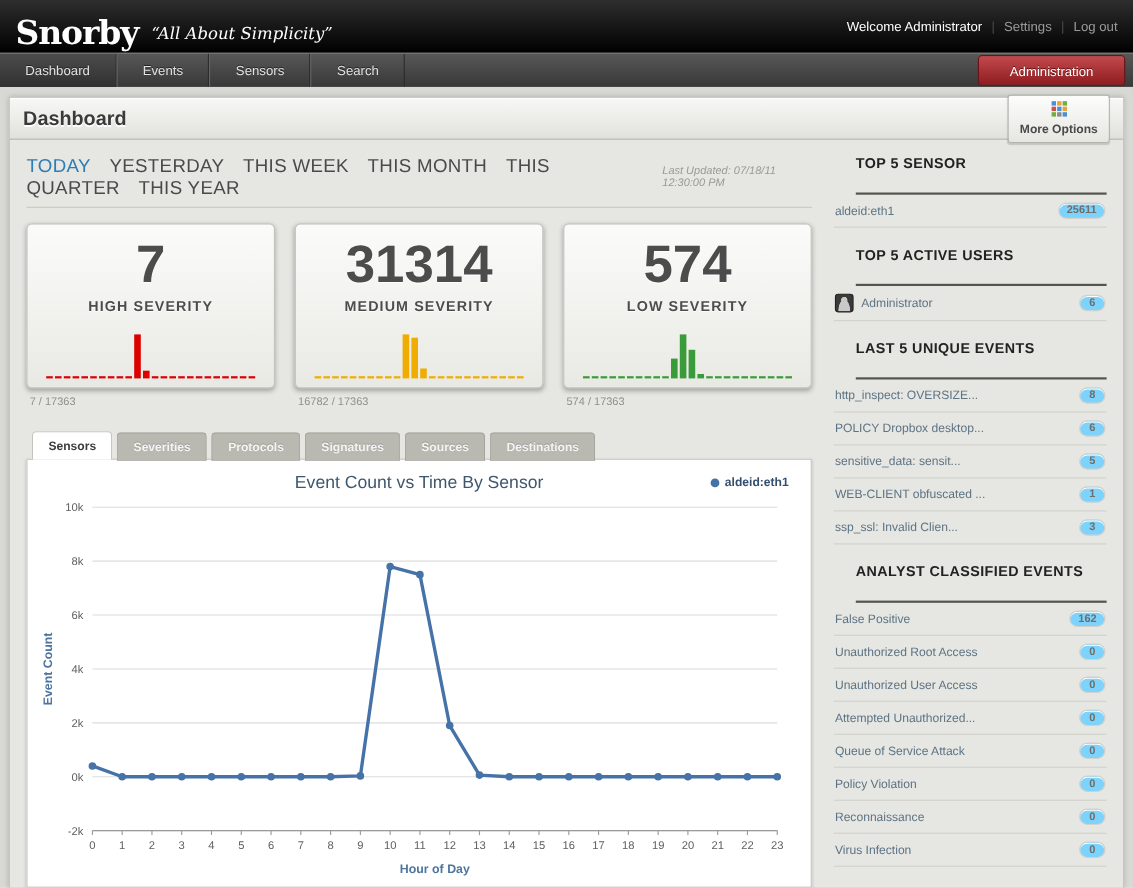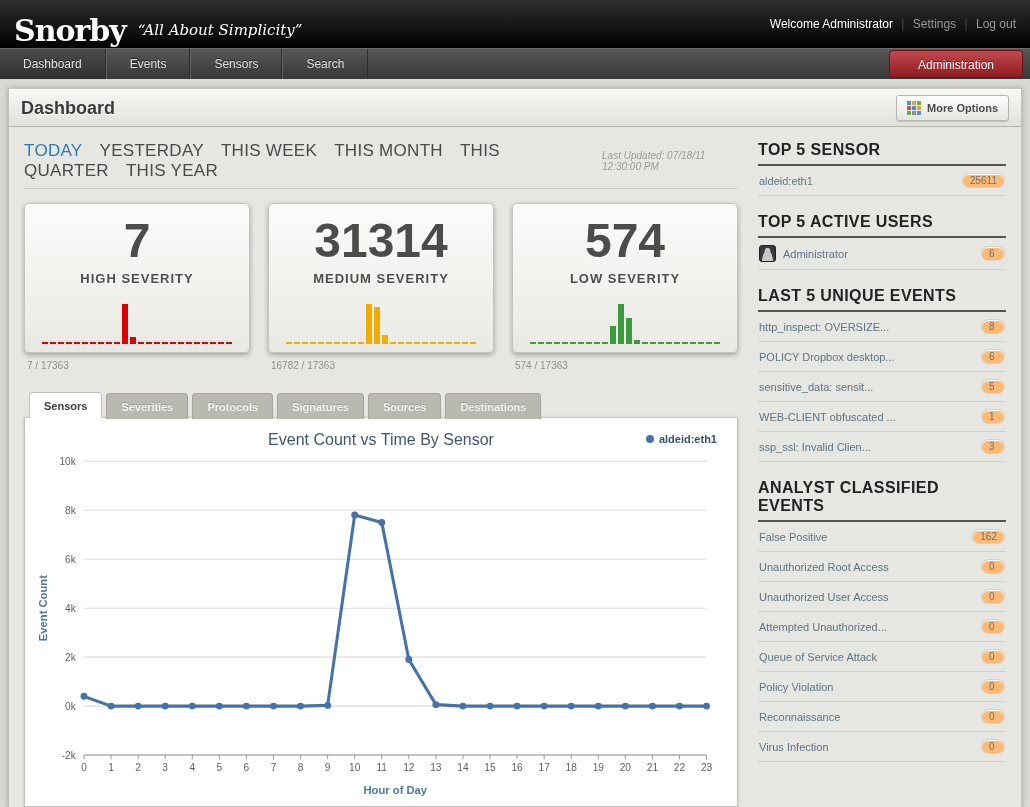--- a/index.html
+++ b/index.html
@@ -21,21 +21,21 @@
   .nav-tabs { display:flex; }
   .nav-tab { padding:0 23px; line-height:30px; font-size:12px; color:#e3e3e3; border-right:1px solid #2c2c2c; border-left:1px solid #646464; cursor:pointer; text-shadow:0 -1px 0 #222; }
   .nav-tab:first-child { border-left:none; }
   .nav-tab.active { background:linear-gradient(#4c4c4c,#303030); }
   .admin-btn { margin:1px 7px; padding:0 28px; line-height:28px; font-size:12px; color:#fff; background:linear-gradient(#c24a4e,#8e1c20); border:1px solid #6e1114; border-radius:4px; cursor:pointer; text-shadow:0 -1px 0 #5e0d10; }
 
   
   .content { margin:9px 8px 0; background:#e6e6e2; border:1px solid #c2c2bc; box-shadow:0 0 5px rgba(0,0,0,.25); }
   .page-header { height:38px; background:linear-gradient(#f7f7f5,#e1e1dc); border-bottom:1px solid #b3b3ad; border-top:1px solid #fff; display:flex; align-items:center; justify-content:space-between; padding:0 12px; }
   .page-title { font-size:18px; font-weight:bold; color:#3a3a3a; text-shadow:0 1px 0 #fff; }
-  .more-btn { display:flex; align-items:center; gap:6px; background:linear-gradient(#fdfdfc,#e6e6e1); border:1px solid #b5b5af; border-radius:3px; padding:5px 10px; font-size:11px; font-weight:bold; color:#4a4a4a; cursor:pointer; box-shadow:0 1px 1px rgba(0,0,0,.15); }
+  .more-btn { display:flex; align-items:center; gap:6px; background:linear-gradient(#fdfdfc,#e6e6e1); border:1px solid #b5b5af; border-radius:3px; padding:5px 10px; font-size:11px; font-weight:bold; color:#4a4a4a; cursor:pointer; box-shadow:0 1px 1px rgba(0,0,0,.15);flex-direction:column; }
   .grid-icon { display:grid; grid-template-columns:repeat(3,4px); grid-auto-rows:4px; gap:1px; }
   .grid-icon i { display:block; }
   .grid-icon i:nth-child(1){background:#4a90d9}.grid-icon i:nth-child(2){background:#e8a33d}.grid-icon i:nth-child(3){background:#6fae3f}
   .grid-icon i:nth-child(4){background:#c9534f}.grid-icon i:nth-child(5){background:#4a90d9}.grid-icon i:nth-child(6){background:#e8a33d}
   .grid-icon i:nth-child(7){background:#6fae3f}.grid-icon i:nth-child(8){background:#8a8a8a}.grid-icon i:nth-child(9){background:#4a90d9}
 
   .content-body { padding:14px 15px 0; display:flex; gap:20px; }
   .main-col { width:714px; flex:none; }
   .sidebar { flex:1; }
 
@@ -61,25 +61,25 @@
   .chart-tab.active { background:#fff; color:#3d3d3d; border:1px solid #c3c3bd; border-bottom:none; top:1px; }
   .chart-tab.inactive { background:#b9b9b2; color:#f4f4f0; border:1px solid #a5a59e; border-bottom:none; top:2px; text-shadow:0 -1px 0 #999; }
   .chart-panel { background:#fff; border:1px solid #c3c3bd; box-shadow:0 1px 3px rgba(0,0,0,.18); padding:13px 10px 6px; position:relative; }
   .chart-title { text-align:center; font-size:16px; color:#3e576f; }
   .chart-legend { position:absolute; top:15px; right:20px; display:flex; align-items:center; gap:5px; font-size:11px; font-weight:bold; color:#35506e; cursor:pointer; }
   .legend-dot { width:8px; height:8px; border-radius:50%; background:#4572a7; }
   .chart-svg { display:block; width:100%; margin-top:4px; }
 
   
   .side-section { margin-bottom:17px; }
-  .side-title { font-size:16px; font-weight:bold; color:#222; letter-spacing:.4px; padding-bottom:5px; border-bottom:2px solid #55554f; }
+  .side-title { font-size:13px; font-weight:bold; color:#222; letter-spacing:.4px; padding-bottom:19px; border-bottom:2px solid #55554f;margin-left:20px; }
   .side-row { display:flex; justify-content:space-between; align-items:center; padding:7px 1px; border-bottom:1px solid #d1d1cb; }
   .side-left { display:flex; align-items:center; }
   .side-link { font-size:11px; color:#5d7484; cursor:pointer; }
-  .badge { font-size:10px; font-weight:normal; color:#6e6e6a; background:#fdba74; border:1px solid #d2d2cc; border-radius:9px; padding:1px 7px; min-width:24px; box-shadow:inset 0 1px 0 #fff; }
+  .badge { font-size:10px; font-weight:bold; color:#6e6e6a; background:#7dd3fc; border:1px solid #d2d2cc; border-radius:9px; padding:1px 7px; min-width:24px; text-align:center; box-shadow:inset 0 1px 0 #fff; }
   .avatar { width:17px; height:17px; border-radius:3px; background:#3a3a3a; background-image:radial-gradient(circle at 50% 32%,#c9c9c9 2.6px,transparent 3.2px),radial-gradient(ellipse at 50% 98%,#c9c9c9 5px,transparent 5.6px); display:inline-block; margin-right:7px; border:1px solid #222; }
 </style>
 </head>
 <body>
 
 <div class="topbar">
   <div class="logo-area">
     <span class="logo">Snorby</span>
     <span class="tagline">“All About Simplicity”</span>
   </div>

